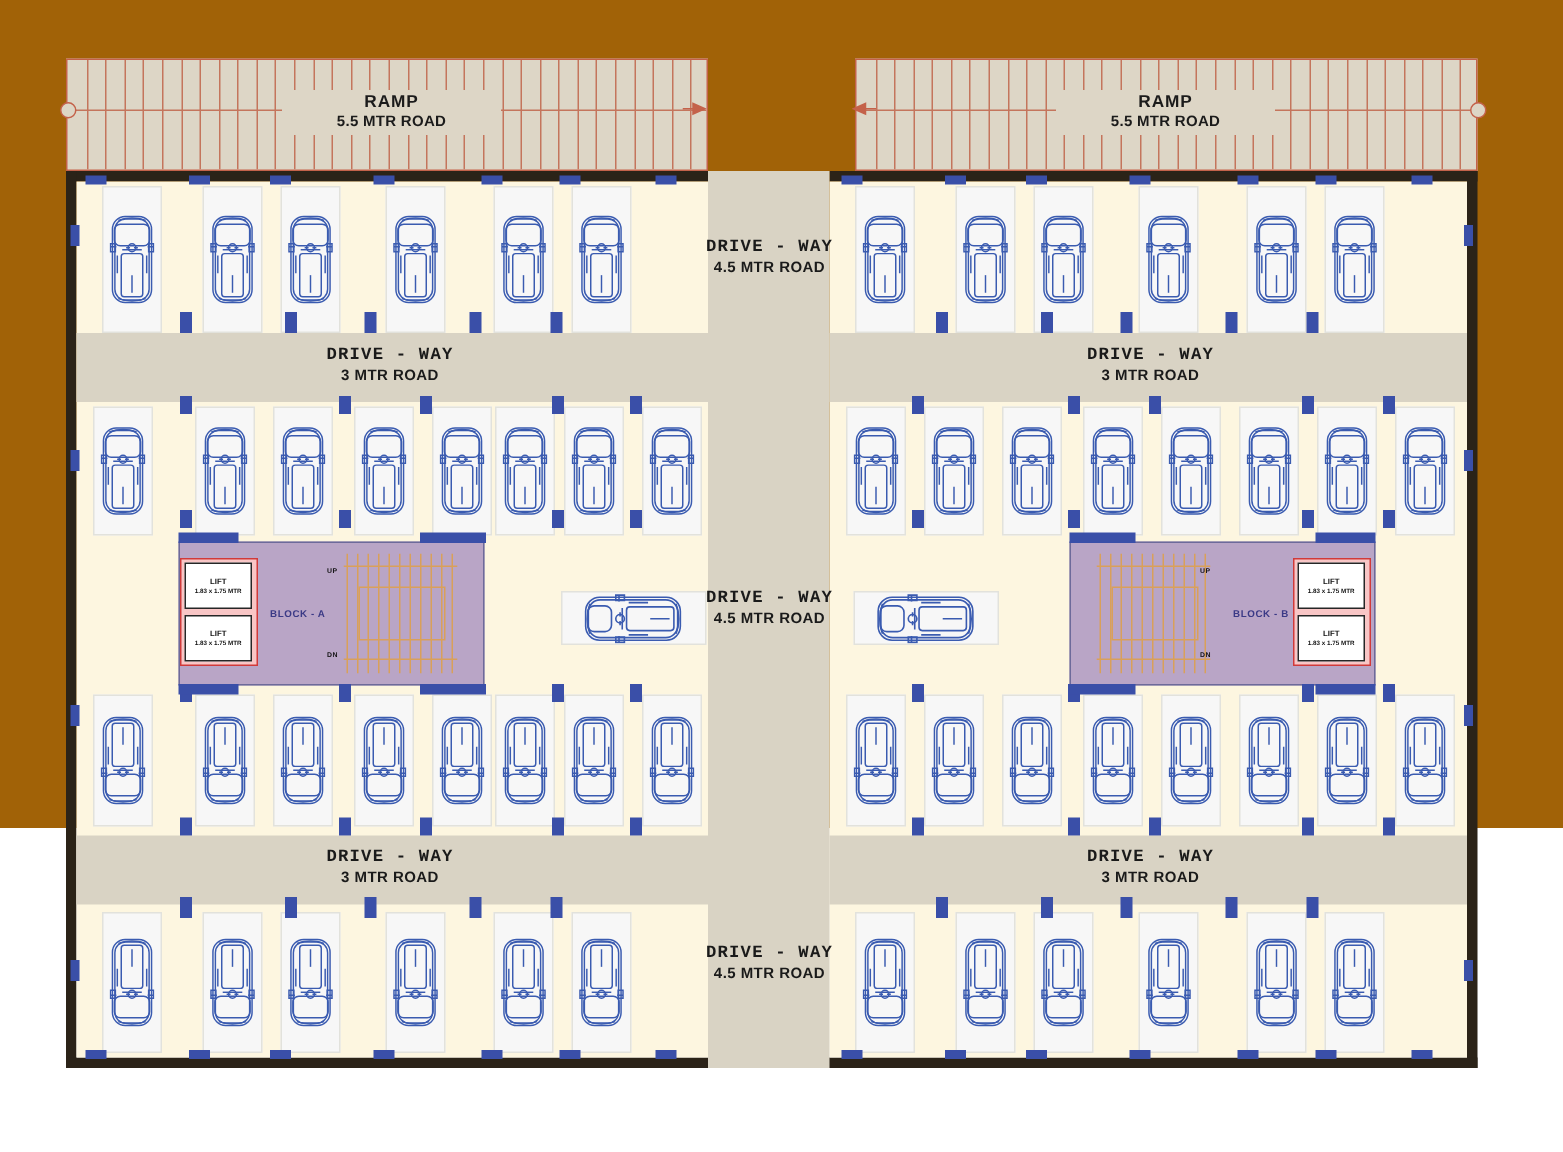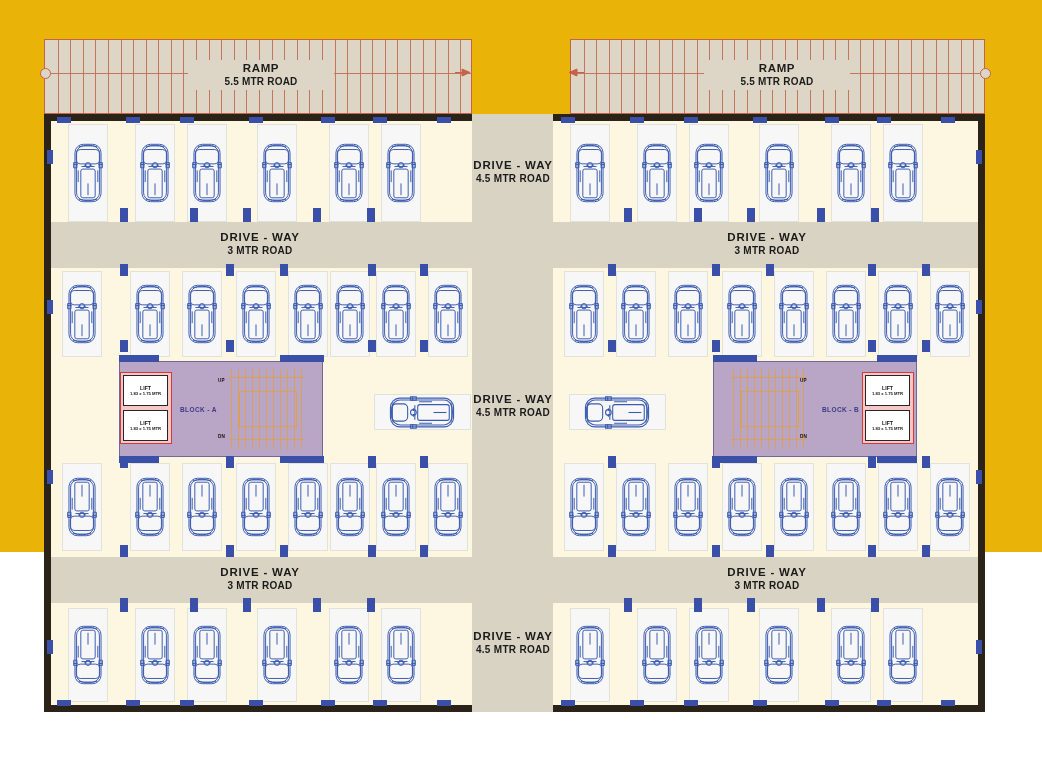--- a/index.html
+++ b/index.html
@@ -1,17 +1,17 @@
 <!DOCTYPE html>
 <html><head>
 <meta charset="utf-8">
 <style>
   html,body{margin:0;padding:0;background:#ffffff;}
   body{width:1042px;height:768px;overflow:hidden;font-family:"Liberation Sans",sans-serif;}
-  #plan{position:relative;width:1042px;height:552px;background:#eab308;}
+  #plan{position:relative;width:1042px;height:552px;background:#a16207;}
 
   
   .abs{position:absolute;}
   .cream{background:#fdf6e0;}
   .bay{background:#f7f7f7;border:1px solid #e2e2dc;box-sizing:border-box;}
   .wall{background:#2b2318;}
   .col{background:#3a4fa8;}
   .corridor{background:#d9d3c4;}
 
   
@@ -19,21 +19,21 @@
   .ramp .hatch{position:absolute;top:0;bottom:0;width:1px;background:#c4755c;}
   .ramp .axis{position:absolute;left:0;right:0;height:1px;background:#c4755c;}
   .ramp-label{position:absolute;text-align:center;color:#1b1b1b;z-index:5;}
   .ramp-label .t1{font-size:11.5px;font-weight:bold;letter-spacing:.6px;line-height:13px;}
   .ramp-label .t2{font-size:10px;font-weight:bold;letter-spacing:.2px;line-height:13px;}
   .ramp-label .mask{position:absolute;left:-8px;right:-8px;top:-2px;bottom:-2px;background:#ddd6c6;z-index:-1;}
   .rcircle{position:absolute;width:9px;height:9px;border:1px solid #c4624a;border-radius:50%;background:#ddd6c6;}
 
   
   .dw{position:absolute;text-align:center;color:#1a1a1a;}
-  .dw .l1{font-size:11.5px;font-weight:bold;letter-spacing:.8px;line-height:14px;white-space:nowrap;}
+  .dw .l1{font-size:11.5px;font-weight:bold;letter-spacing:.8px;line-height:14px;white-space:nowrap;font-family:Liberation Mono, monospace;}
   .dw .l2{font-size:10px;font-weight:bold;letter-spacing:.3px;line-height:14px;white-space:nowrap;}
 
   
   .core{background:#b9a5c6;border:1px solid #6d6a9a;box-sizing:border-box;}
   .core-label{position:absolute;font-size:6.5px;font-weight:bold;color:#3b3a86;letter-spacing:.4px;white-space:nowrap;}
   .liftbox{position:absolute;background:#f9c6c6;border:1px solid #d03a3a;box-sizing:border-box;}
   .lift{position:absolute;background:#ffffff;border:1.4px solid #262626;box-sizing:border-box;
         display:flex;flex-direction:column;align-items:center;justify-content:center;}
   .lift .n{font-size:5.2px;font-weight:bold;color:#111;line-height:6px;}
   .lift .d{font-size:4.2px;font-weight:bold;color:#111;line-height:6px;white-space:nowrap;}

